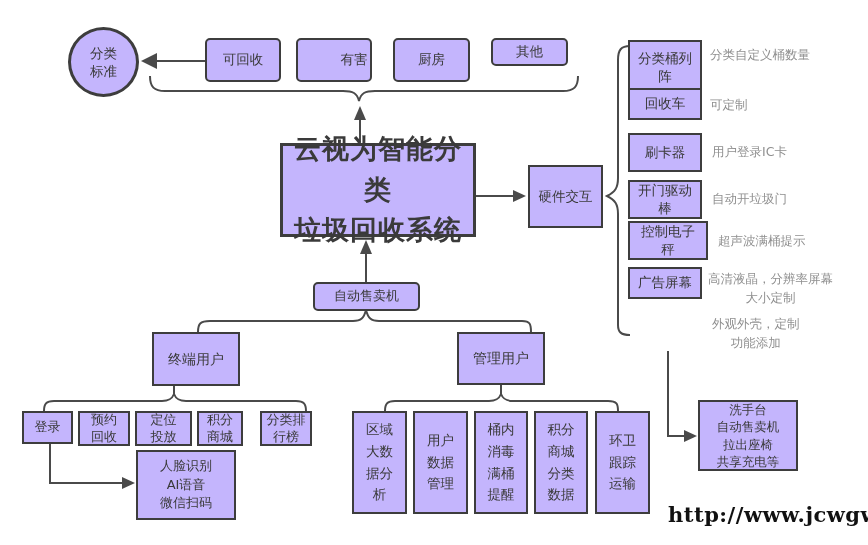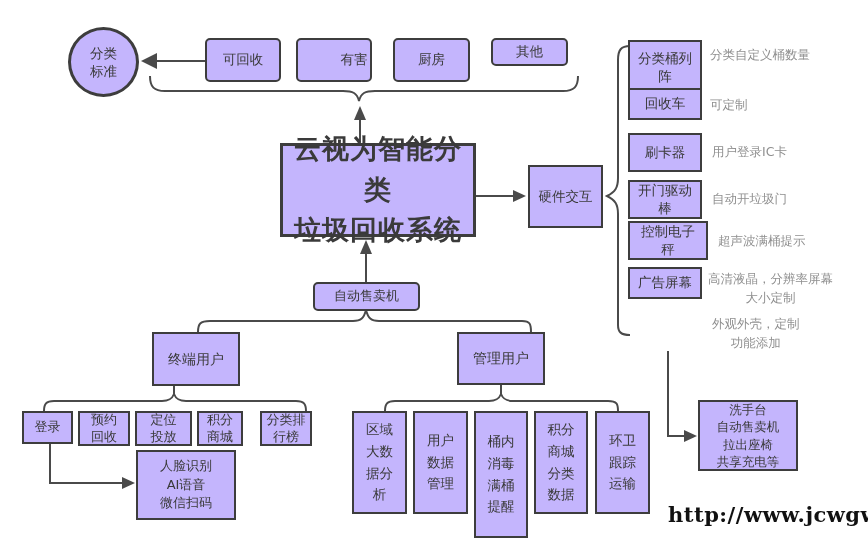--- a/index.html
+++ b/index.html
@@ -139,21 +139,21 @@
 微信扫码</div>
 
   <div class="box" style="left:457px;top:332px;width:88px;height:53px;font-size:14px;">管理用户</div>
   <div class="box tallbox" style="left:352px;top:411px;width:55px;height:103px;">区域
 大数
 据分
 析</div>
   <div class="box tallbox" style="left:413px;top:411px;width:55px;height:103px;">用户
 数据
 管理</div>
-  <div class="box tallbox" style="left:474px;top:411px;width:54px;height:127px;">桶内
+  <div class="box tallbox" style="left:474px;top:411px;width:54px;height:103px;">桶内
 消毒
 满桶
 提醒</div>
   <div class="box tallbox" style="left:534px;top:411px;width:54px;height:103px;">积分
 商城
 分类
 数据</div>
   <div class="box tallbox" style="left:595px;top:411px;width:55px;height:103px;">环卫
 跟踪
 运输</div>

